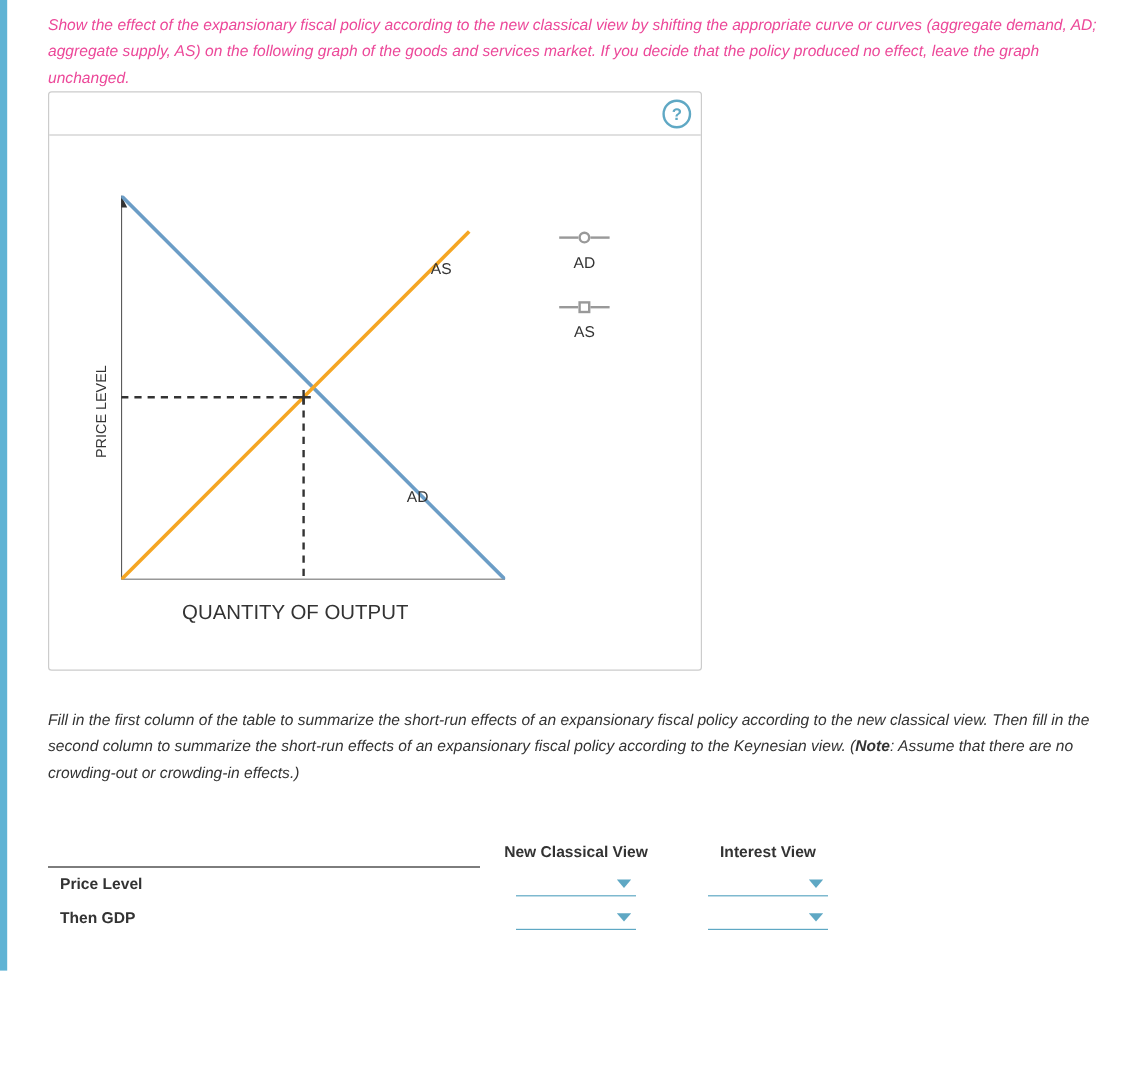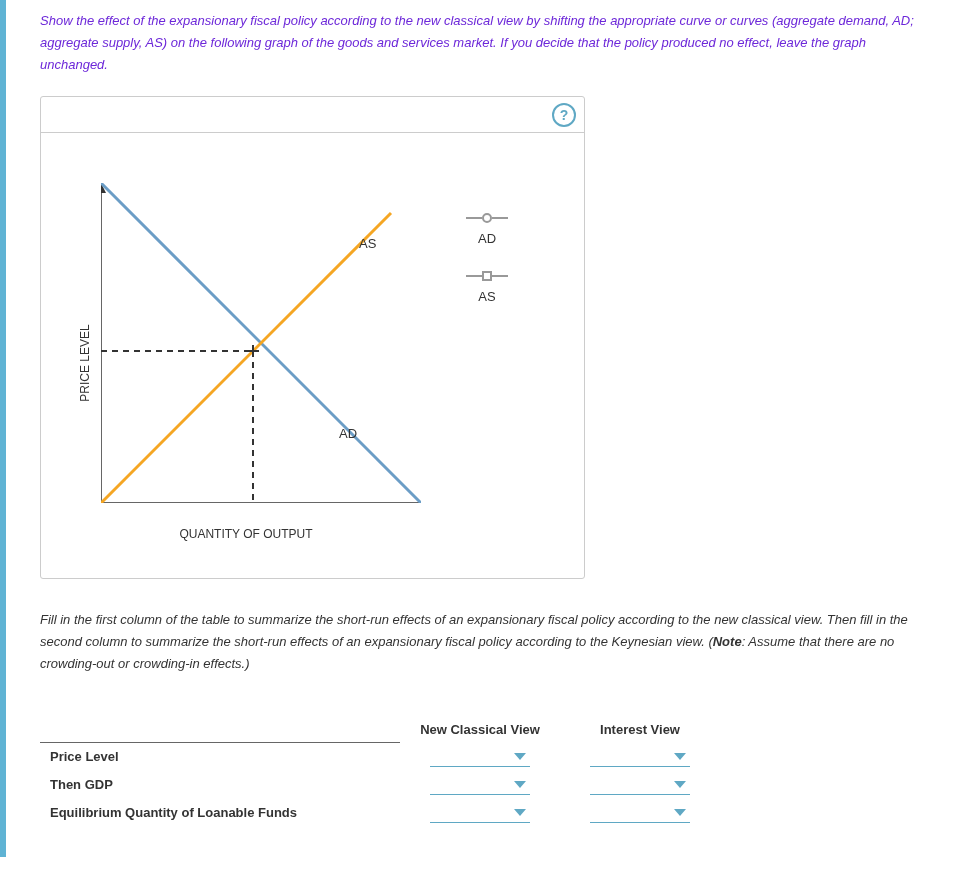--- a/index.html
+++ b/index.html
@@ -17,22 +17,21 @@
       position: absolute;
       left: 0;
       top: 0;
       bottom: 0;
       width: 6px;
       background: #5fb3d4;
     }
     .instruction {
       font-style: italic;
       line-height: 1.7;
-      margin-bottom: 20px;
-      color: #6d28d9;
+      color: #ec4899;
     }
     .graph-wrapper {
       border: 1px solid #ccc;
       border-radius: 3px;
       width: 545px;
       margin-bottom: 30px;
       background: #fff;
     }
     .graph-toolbar {
       height: 36px;
@@ -72,21 +71,21 @@
       transform: translateY(-50%) rotate(-90deg);
       transform-origin: center;
       font-size: 12px;
       white-space: nowrap;
     }
     .x-axis-label {
       position: absolute;
       bottom: 22px;
       left: 50%;
       transform: translateX(-50%);
-      font-size: 12px;
+      font-size: 17px;
     }
     .plot-area {
       position: absolute;
       left: 45px;
       top: 20px;
       width: 320px;
       height: 320px;
     }
     .legend {
       margin-left: 30px;
@@ -268,27 +267,14 @@
           <div class="dropdown">
             <div class="dropdown-arrow"></div>
           </div>
         </td>
       <td>
           <div class="dropdown">
             <div class="dropdown-arrow"></div>
           </div>
         </td>
     </tr>
-    <tr>
-      <th>Equilibrium Quantity of Loanable Funds</th>
-      <td>
-          <div class="dropdown">
-            <div class="dropdown-arrow"></div>
-          </div>
-        </td>
-      <td>
-          <div class="dropdown">
-            <div class="dropdown-arrow"></div>
-          </div>
-        </td>
-    </tr>
   </tbody>
 </table>
 
 </body></html>

